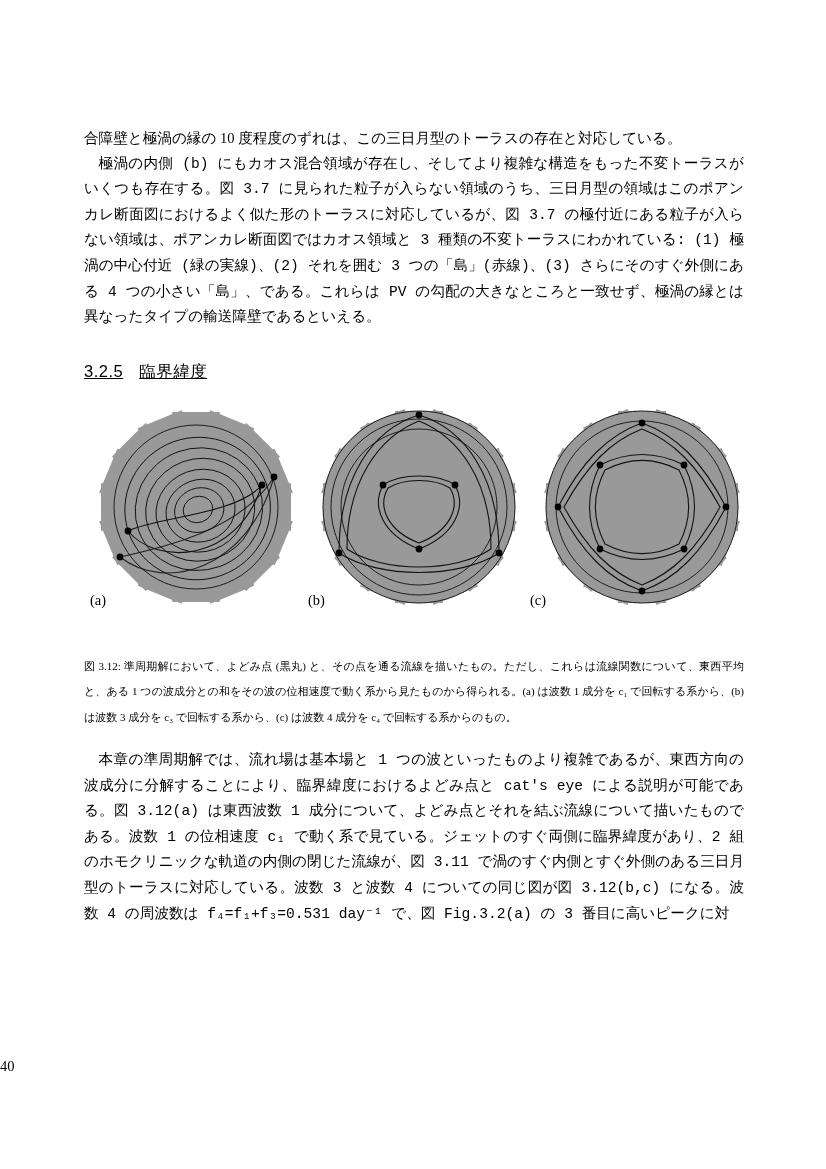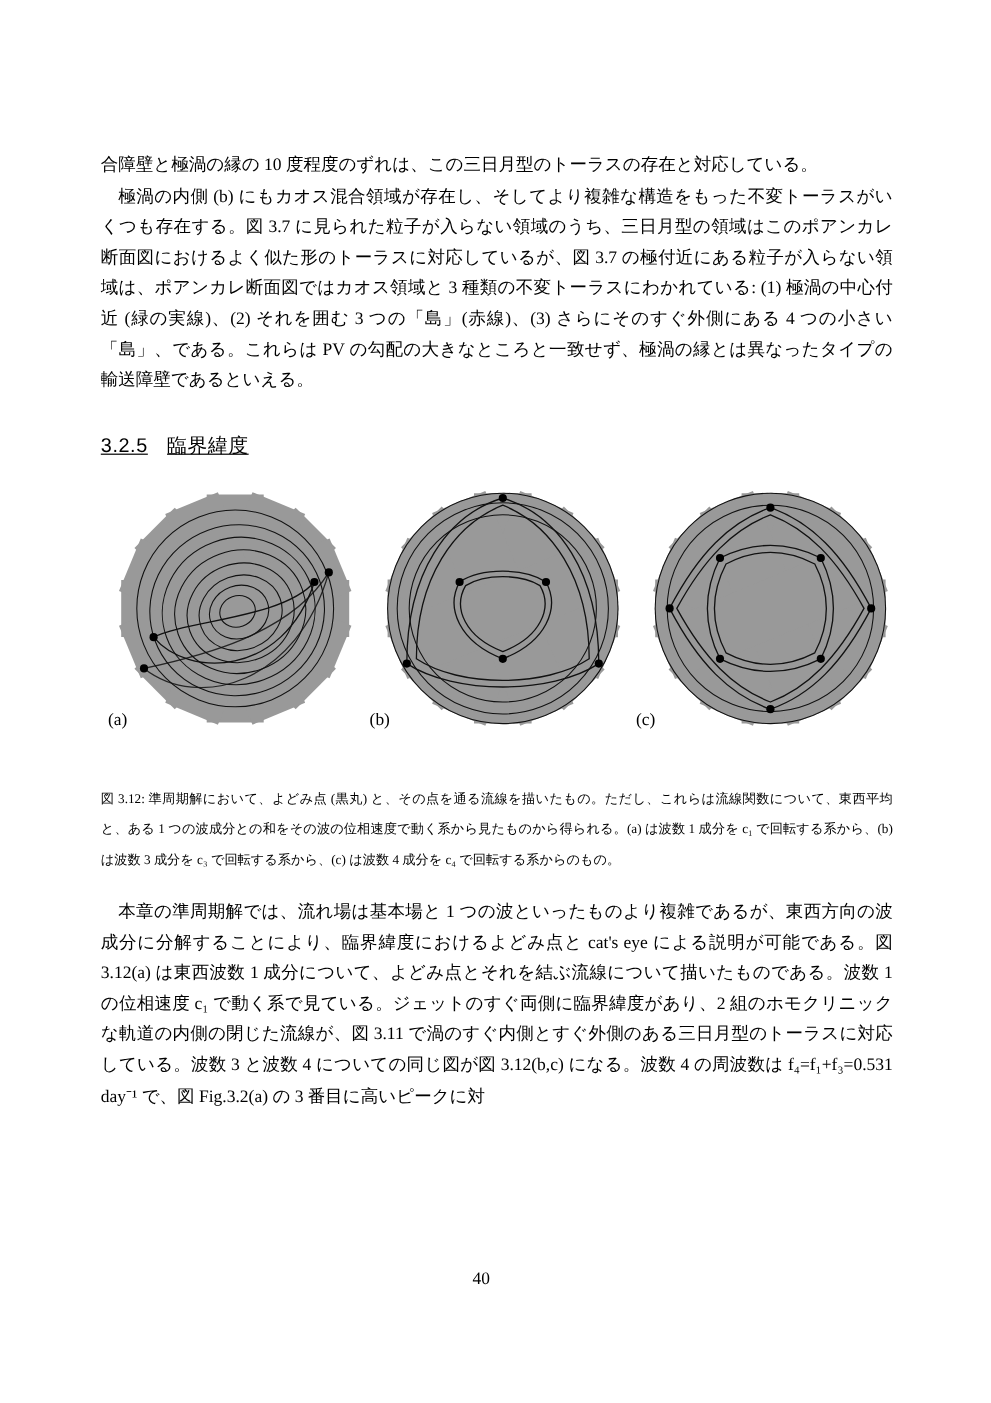--- a/index.html
+++ b/index.html
@@ -27,21 +27,21 @@
     top: 126px;
     width: 660px;
   }
   p.body-text {
     margin: 0 0 0 0;
     font-size: 14.6px;
     line-height: 25.6px;
     text-align: justify;
     text-justify: inter-ideograph;
   }
-  p.indent { text-indent: 1em; }
+  p.indent { text-indent: 1em; font-family: Liberation Mono, monospace; }
   .sec-head {
     margin: 30px 0 10px 0;
     font-family: "Liberation Sans", sans-serif;
     font-size: 16.5px;
     font-weight: normal;
     letter-spacing: 0.5px;
     text-decoration: underline;
   }
   .sec-head .num { margin-right: 16px; }
   .caption {
@@ -60,21 +60,21 @@
   .panel-label {
     position: absolute;
     font-size: 14.5px;
     font-family: "Liberation Serif", serif;
   }
   .page-number {
     position: absolute;
     width: 802px;
     top: 1058px;
     left: 0;
-    text-align: center;
+    text-align: left;
     font-size: 14.5px;
   }
   .gap { height: 18px; }
 </style>
 </head>
 <body>
 
 <div class="page">
   <div class="content">
 

